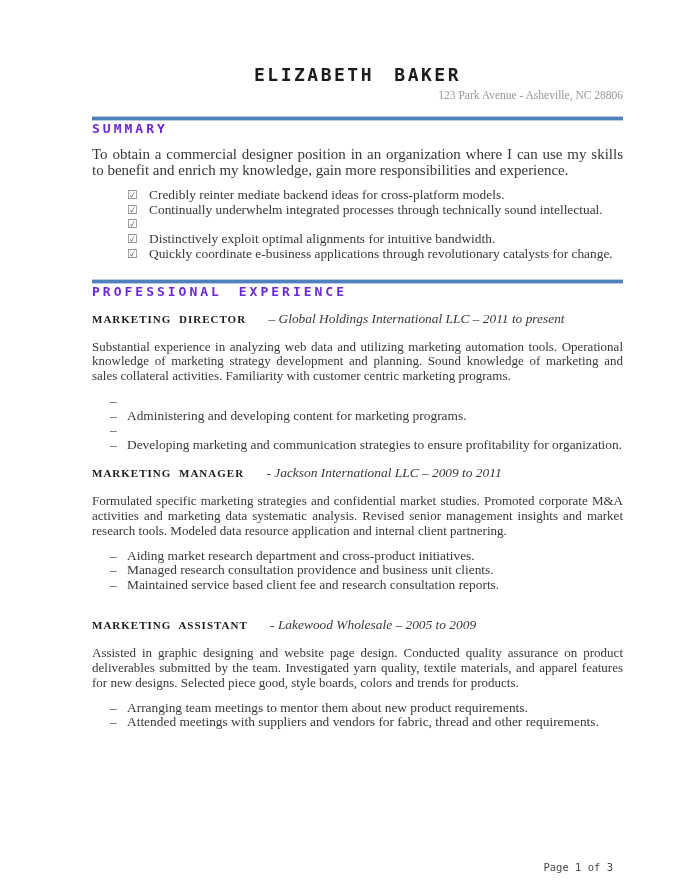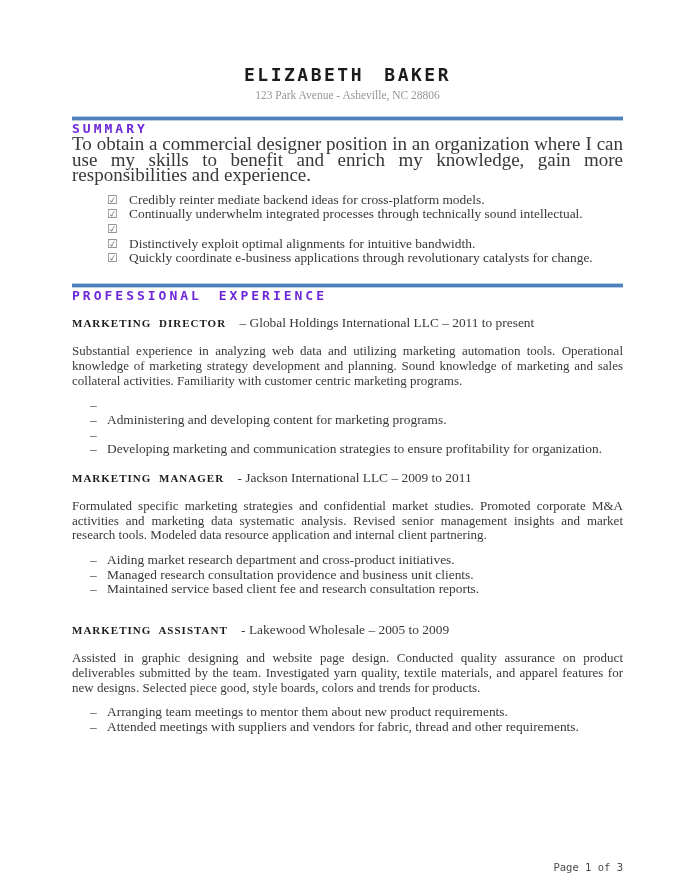--- a/index.html
+++ b/index.html
@@ -2,37 +2,37 @@
 <html><head>
 <meta charset="utf-8">
 <style>
   html, body { margin: 0; padding: 0; background: #ffffff; }
   .page {
     width: 684px;
     height: 883px;
     background: #ffffff;
     position: relative;
     box-sizing: border-box;
-    padding: 64px 61px 0 72px;
+    padding: 64px 61px 0 92px;
     font-family: "Liberation Serif", serif;
     color: #383838;
     overflow: hidden;
   }
   .name {
     font-family: "DejaVu Sans Mono", monospace;
     font-weight: bold;
     font-size: 18px;
     line-height: 21px;
     letter-spacing: 2.5px;
     word-spacing: 7px;
     color: #1c1c1c;
     text-align: center;
   }
   .contact-line {
-    text-align: center;
+    text-align: right;
     font-size: 11.5px;
     line-height: 13px;
     color: #979797;
   }
   .addr { margin-top: 4px; }
   .divider {
     height: 3px;
     background: #4f81bd;
     border-top: 1px solid #b8cce4;
     border-bottom: 1px solid #b8cce4;
@@ -42,21 +42,22 @@
   .section-heading {
     font-family: "DejaVu Sans Mono", monospace;
     font-weight: bold;
     font-size: 13px;
     line-height: 15px;
     letter-spacing: 3px;
     word-spacing: 6px;
     color: #6d28d9;
   }
   .objective {
-    font-size: 19px;
+    margin-top: 11px;
+    font-size: 15px;
     line-height: 15.5px;
     text-align: justify;
   }
   .checklist { margin-top: 10px; padding-left: 35px; }
   .check-row {
     display: flex;
     font-size: 13.4px;
     line-height: 14.7px;
   }
   .check-glyph {
@@ -75,37 +76,37 @@
   .job-title-line.gap-md { margin-top: 13px; }
   .job-title-line.gap-lg { margin-top: 25px; }
   .job-title {
     font-family: Liberation Serif, serif;
     font-weight: bold;
     font-size: 11px;
     letter-spacing: 1px;
     word-spacing: 4px;
     color: #1c1c1c;
   }
-  .job-meta { margin-left: 10px; }
+  .job-meta { margin-left: 19px; font-style: italic; }
   .job-desc {
     margin-top: 13px;
     font-size: 13px;
     line-height: 14.8px;
     text-align: justify;
   }
   .dash-list { margin-top: 10px; padding-left: 18px; }
   .dash-row {
     display: flex;
     font-size: 13.4px;
     line-height: 14.6px;
   }
   .dash-glyph { flex: none; width: 17px; }
   .footer {
     position: absolute;
-    right: 61px;
+    right: 71px;
     bottom: 10px;
     font-family: "DejaVu Sans Mono", monospace;
     font-size: 10.5px;
     color: #4a4a4a;
   }
 </style>
 </head>
 <body>
 
 <div class="page">

